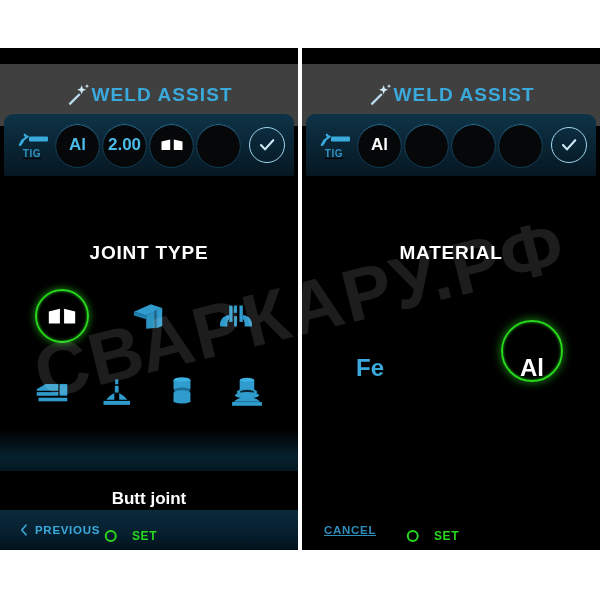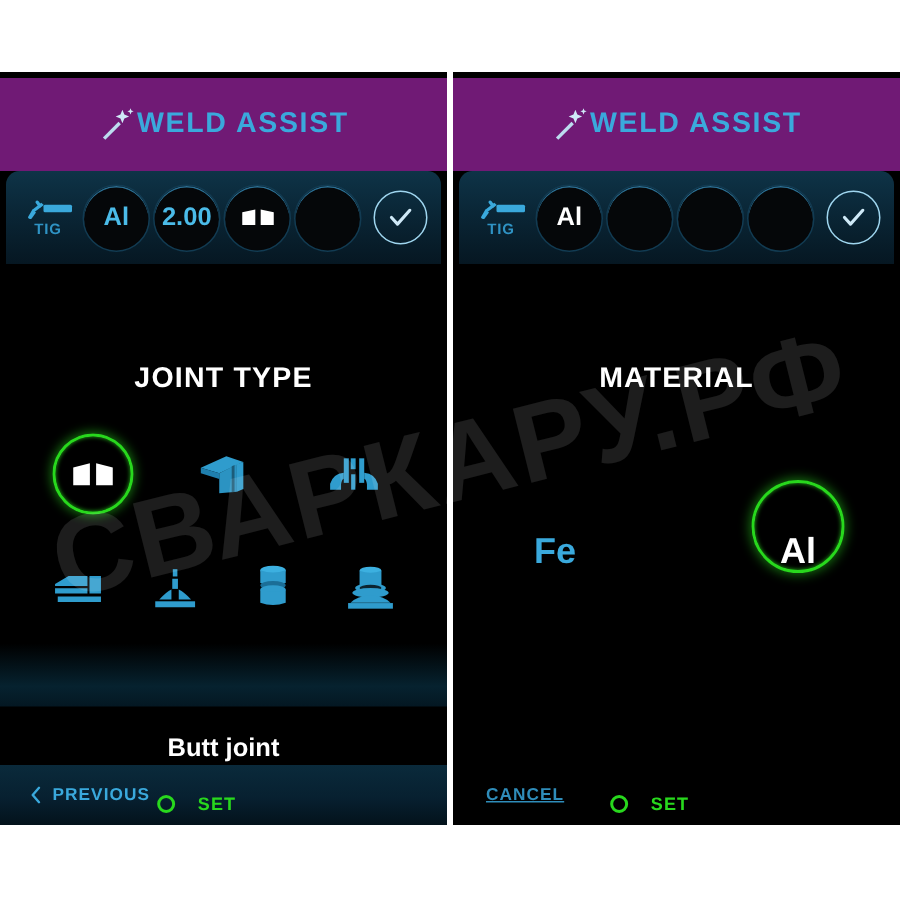--- a/index.html
+++ b/index.html
@@ -40,27 +40,27 @@
   .panel-divider {
     width: 4px;
     height: 502px;
     background: #ffffff;
     flex: 0 0 4px;
   }
 
   
   .hdr {
     position: absolute;
-    left: 0; top: 4px;
+    left: 0; top: 16px;
     width: 100%;
     height: 62px;
     display: flex;
     align-items: center;
     justify-content: center;
-    background: #701a75;
+    background: #404040;
   }
   .hdr-title {
     color: #3aa9dc;
     font-size: 19px;
     font-weight: bold;
     letter-spacing: 1.1px;
   }
   .wand-icon { width: 26px; height: 26px; display:block; }
 
   
@@ -76,20 +76,21 @@
     align-items: center;
     padding: 0 5px;
   }
   .step-mode {
     width: 46px;
     display: flex;
     flex-direction: column;
     align-items: center;
     justify-content: center;
     gap: 1px;
+    text-decoration: underline;
   }
   .step-mode-label {
     color: #2f93c4;
     font-size: 10px;
     font-weight: bold;
     letter-spacing: 0.6px;
   }
   .torch-icon { width: 34px; height: 16px; display:block; }
 
   .step-circles {

